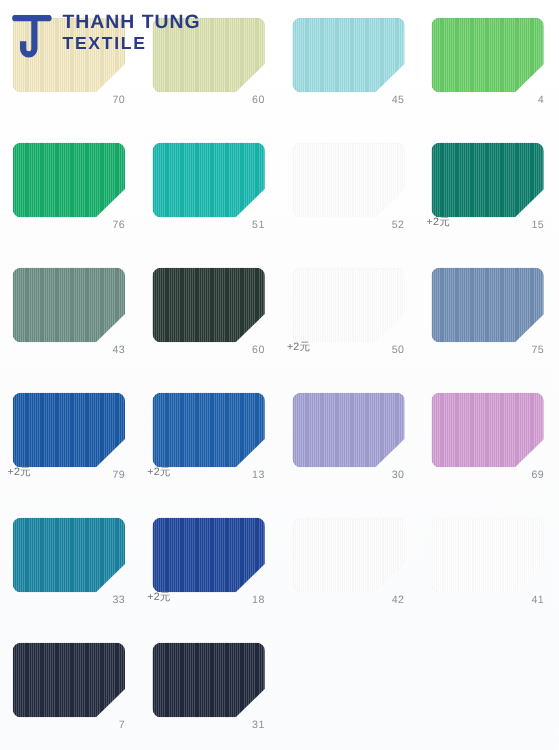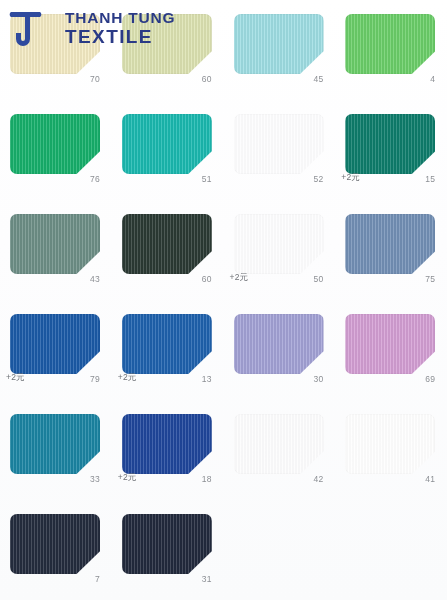--- a/index.html
+++ b/index.html
@@ -19,21 +19,20 @@
   
   #brand {
     position: absolute;
     left: 6px;
     top: 6px;
     width: 200px;
     height: 48px;
     z-index: 40;
     display: flex;
     align-items: flex-start;
-    gap: 15px;
   }
   #brand-mark {
     width: 40px;
     height: 44px;
     flex: 0 0 40px;
     position: relative;
     margin-right: 4px;
   }
   #brand-text {
     padding-top: 4px;
@@ -41,21 +40,21 @@
   }
   .brand-line {
     font-family: "Liberation Sans", sans-serif;
     font-weight: bold;
     font-size: 15.5px;
     letter-spacing: 0.8px;
     color: #2a3a86;
     white-space: nowrap;
   }
   .brand-line.second {
-    font-size: 19px;
+    font-size: 14px;
     letter-spacing: 1.4px;
   }
 
   
   #swatch-grid {
     position: absolute;
     left: 0;
     top: 0;
     width: 447px;
     height: 600px;

